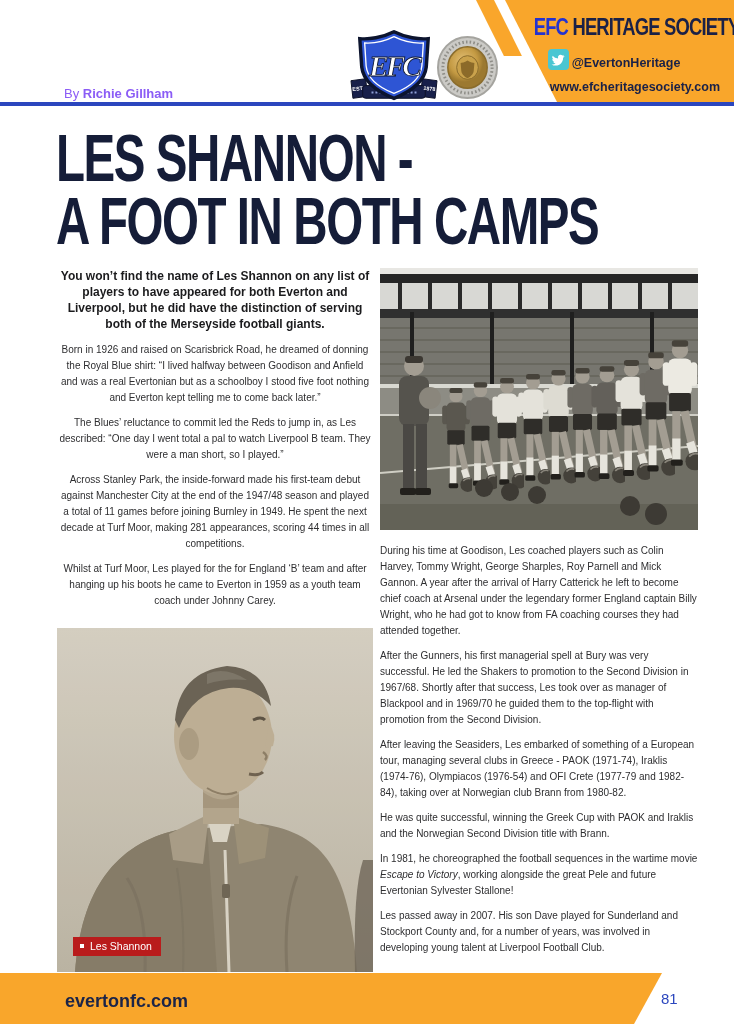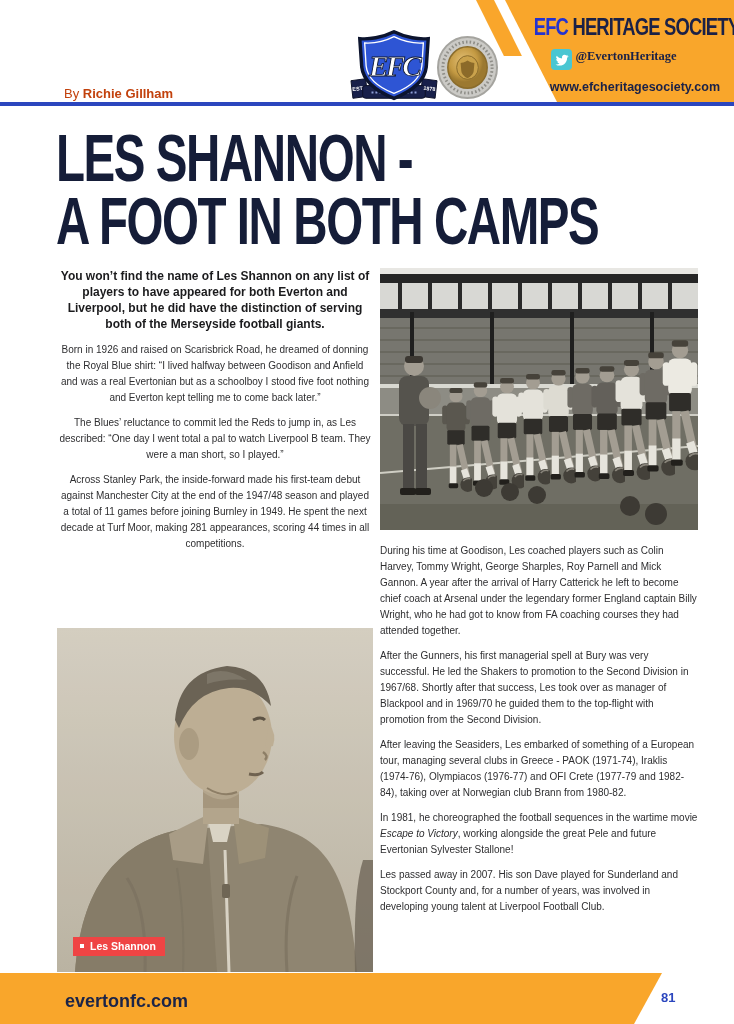--- a/index.html
+++ b/index.html
@@ -8,55 +8,55 @@
 
   
   .banner{position:absolute;left:0;top:0;width:734px;height:102px;background:#F9A62B;
           clip-path:polygon(505px 0,734px 0,734px 102px,557px 102px);}
   .banner-strip{position:absolute;left:476px;top:0;width:18px;height:56px;background:#F9A62B;
           transform:skewX(26.5deg);transform-origin:top left;}
   .society-name{position:absolute;left:508px;top:14px;width:212px;text-align:center;white-space:nowrap;}
   .society-name .cond{display:inline-block;transform:scaleX(0.8);transform-origin:center;
           font-weight:bold;font-size:23px;letter-spacing:-1px;color:#1A2147;}
   .society-name .accent{color:#2433D0;}
-  .tw-row{position:absolute;left:508px;top:49px;width:212px;display:flex;align-items:flex-start;justify-content:center;gap:3px;font-family:Liberation Serif, serif;}
+  .tw-row{position:absolute;left:508px;top:49px;width:212px;display:flex;align-items:flex-end;justify-content:center;gap:3px;}
   .tw-icon{width:21px;height:21px;background:#4AC6D2;border-radius:4px;display:flex;align-items:center;justify-content:center;}
   .tw-handle{font-size:12.5px;font-weight:bold;color:#1A2147;}
   .site-url{position:absolute;left:500px;top:80px;width:220px;text-align:right;
           font-size:12.5px;font-weight:bold;color:#1A2147;}
-  .byline{position:absolute;left:64px;top:86px;font-size:13px;color:#c2410c;}
+  .byline{position:absolute;left:64px;top:86px;font-size:13px;color:#8b5cf6;}
   .byline b{font-weight:bold;}
   .blue-rule{position:absolute;left:0;top:102px;width:734px;height:4px;background:#2B46BE;}
   .crest{position:absolute;left:350px;top:29px;}
   .medal{position:absolute;left:436px;top:35px;}
 
   
   .headline{position:absolute;left:56px;top:127px;color:#151D38;}
   .headline .hl{display:block;font-weight:bold;font-size:66px;line-height:63px;letter-spacing:-2px;
           transform:scaleX(0.72);transform-origin:left center;white-space:nowrap;}
 
   
   .col-left-text{position:absolute;left:57px;top:268px;width:316px;text-align:center;}
   .col-right-text{position:absolute;left:380px;top:543px;width:318px;}
   p{margin:0 0 9px 0;font-size:10px;line-height:16px;color:#2e2e30;}
   p.intro{font-weight:bold;font-size:12px;line-height:16px;color:#1b1b1d;margin-bottom:10px;}
   em{font-style:italic;}
 
   
   .training{position:absolute;left:380px;top:268px;width:318px;height:262px;}
   .portrait{position:absolute;left:57px;top:628px;width:316px;height:344px;}
-  .caption-chip{position:absolute;left:16px;bottom:16px;background:#ef4444;color:#fff;
-          font-size:10.5px;font-weight:bold;padding:3px 9px 4px 7px;display:flex;align-items:center;gap:6px;}
+  .caption-chip{position:absolute;left:16px;bottom:16px;background:#b91c1c;color:#fff;
+          font-size:10.5px;font-weight:normal;padding:3px 9px 4px 7px;display:flex;align-items:center;gap:6px;}
   .caption-chip .bullet{width:4px;height:4px;background:#fff;display:inline-block;}
 
   
   .footer-bar{position:absolute;left:0;top:973px;width:734px;height:51px;background:#F9A62B;
           clip-path:polygon(0 0,662px 0,634px 51px,0 51px);}
   .footer-site{position:absolute;left:65px;top:991px;font-size:18px;font-weight:bold;color:#1B2448;}
-  .page-num{position:absolute;left:661px;top:990px;font-size:13px;font-weight:bold;color:#2B46BE;}
+  .page-num{position:absolute;left:661px;top:990px;font-size:15px;font-weight:normal;color:#2B46BE;}
 </style>
 </head>
 <body>
 
 <div class="page">
 
   <div class="banner-strip"></div>
   <div class="banner"></div>
 
   <div class="society-name">
@@ -121,20 +121,21 @@
   <h1 class="headline" style="margin:0;font-weight:normal;">
     <span class="hl">LES SHANNON -</span>
     <span class="hl">A FOOT IN BOTH CAMPS</span>
   </h1>
 
   <div class="col-left-text">
     <p class="intro">You won’t find the name of Les Shannon on any list of players to have appeared for both Everton and Liverpool, but he did have the distinction of serving both of the Merseyside football giants.</p>
     <p>Born in 1926 and raised on Scarisbrick Road, he dreamed of donning the Royal Blue shirt: “I lived halfway between Goodison and Anfield and was a real Evertonian but as a schoolboy I stood five foot nothing and Everton kept telling me to come back later.”</p>
     <p>The Blues’ reluctance to commit led the Reds to jump in, as Les described: “One day I went total a pal to watch Liverpool B team. They were a man short, so I played.”</p>
     <p>Across Stanley Park, the inside-forward made his first-team debut against Manchester City at the end of the 1947/48 season and played a total of 11 games before joining Burnley in 1949. He spent the next decade at Turf Moor, making 281 appearances, scoring 44 times in all competitions.</p>
+    <p>Whilst at Turf Moor, Les played for the for England ‘B’ team and after hanging up his boots he came to Everton in 1959 as a youth team coach under Johnny Carey.</p>
   </div>
 
   <div class="training">
     <svg width="318" height="262" viewBox="0 0 318 262">
       <defs>
         <symbol id="pl" viewBox="0 0 44 150">
           <circle cx="22" cy="11" r="9" fill="#a39d92"></circle>
           <rect x="13" y="0" width="18" height="7" rx="3" fill="#46423a"></rect>
           <rect x="3" y="24" width="8" height="26" rx="4" fill="currentColor"></rect>
           <rect x="33" y="24" width="8" height="26" rx="4" fill="currentColor"></rect>
@@ -222,21 +223,22 @@
         <circle cx="157" cy="227" r="9"></circle>
           <circle cx="250" cy="238" r="10"></circle>
         <circle cx="276" cy="246" r="11"></circle>
       </g>
     </svg>
   </div>
 
   <div class="col-right-text">
     <p>During his time at Goodison, Les coached players such as Colin Harvey, Tommy Wright, George Sharples, Roy Parnell and Mick Gannon. A year after the arrival of Harry Catterick he left to become chief coach at Arsenal under the legendary former England captain Billy Wright, who he had got to know from FA coaching courses they had attended together.</p>
     <p>After the Gunners, his first managerial spell at Bury was very successful. He led the Shakers to promotion to the Second Division in 1967/68. Shortly after that success, Les took over as manager of Blackpool and in 1969/70 he guided them to the top-flight with promotion from the Second Division.</p>
-    <p>After leaving the Seasiders, Les embarked of something of a European tour, managing several clubs in Greece - PAOK (1971-74), Iraklis (1974-76), Olympiacos (1976-77) and OFI Crete (1977-79 and 1982-84), taking over at Norwegian club Brann from 1980-82.</p>
+    <p>After leaving the Seasiders, Les embarked of something of a European tour, managing several clubs in Greece - PAOK (1971-74), Iraklis (1974-76), Olympiacos (1976-54) and OFI Crete (1977-79 and 1982-84), taking over at Norwegian club Brann from 1980-82.</p>
+    <p>He was quite successful, winning the Greek Cup with PAOK and Iraklis and the Norwegian Second Division title with Brann.</p>
     <p><span>In 1981, he choreographed the football sequences in the wartime movie </span><em>Escape to Victory</em><span>, working alongside the great Pele and future Evertonian Sylvester Stallone!</span></p>
     <p>Les passed away in 2007. His son Dave played for Sunderland and Stockport County and, for a number of years, was involved in developing young talent at Liverpool Football Club.</p>
   </div>
 
   <div class="portrait">
     <svg width="316" height="344" viewBox="0 0 316 344">
       <defs>
         <linearGradient id="bgGrad" x1="0" y1="0" x2="0" y2="1">
           <stop offset="0%" stop-color="#dbd5c8"></stop>
             <stop offset="100%" stop-color="#beb7a6"></stop>

